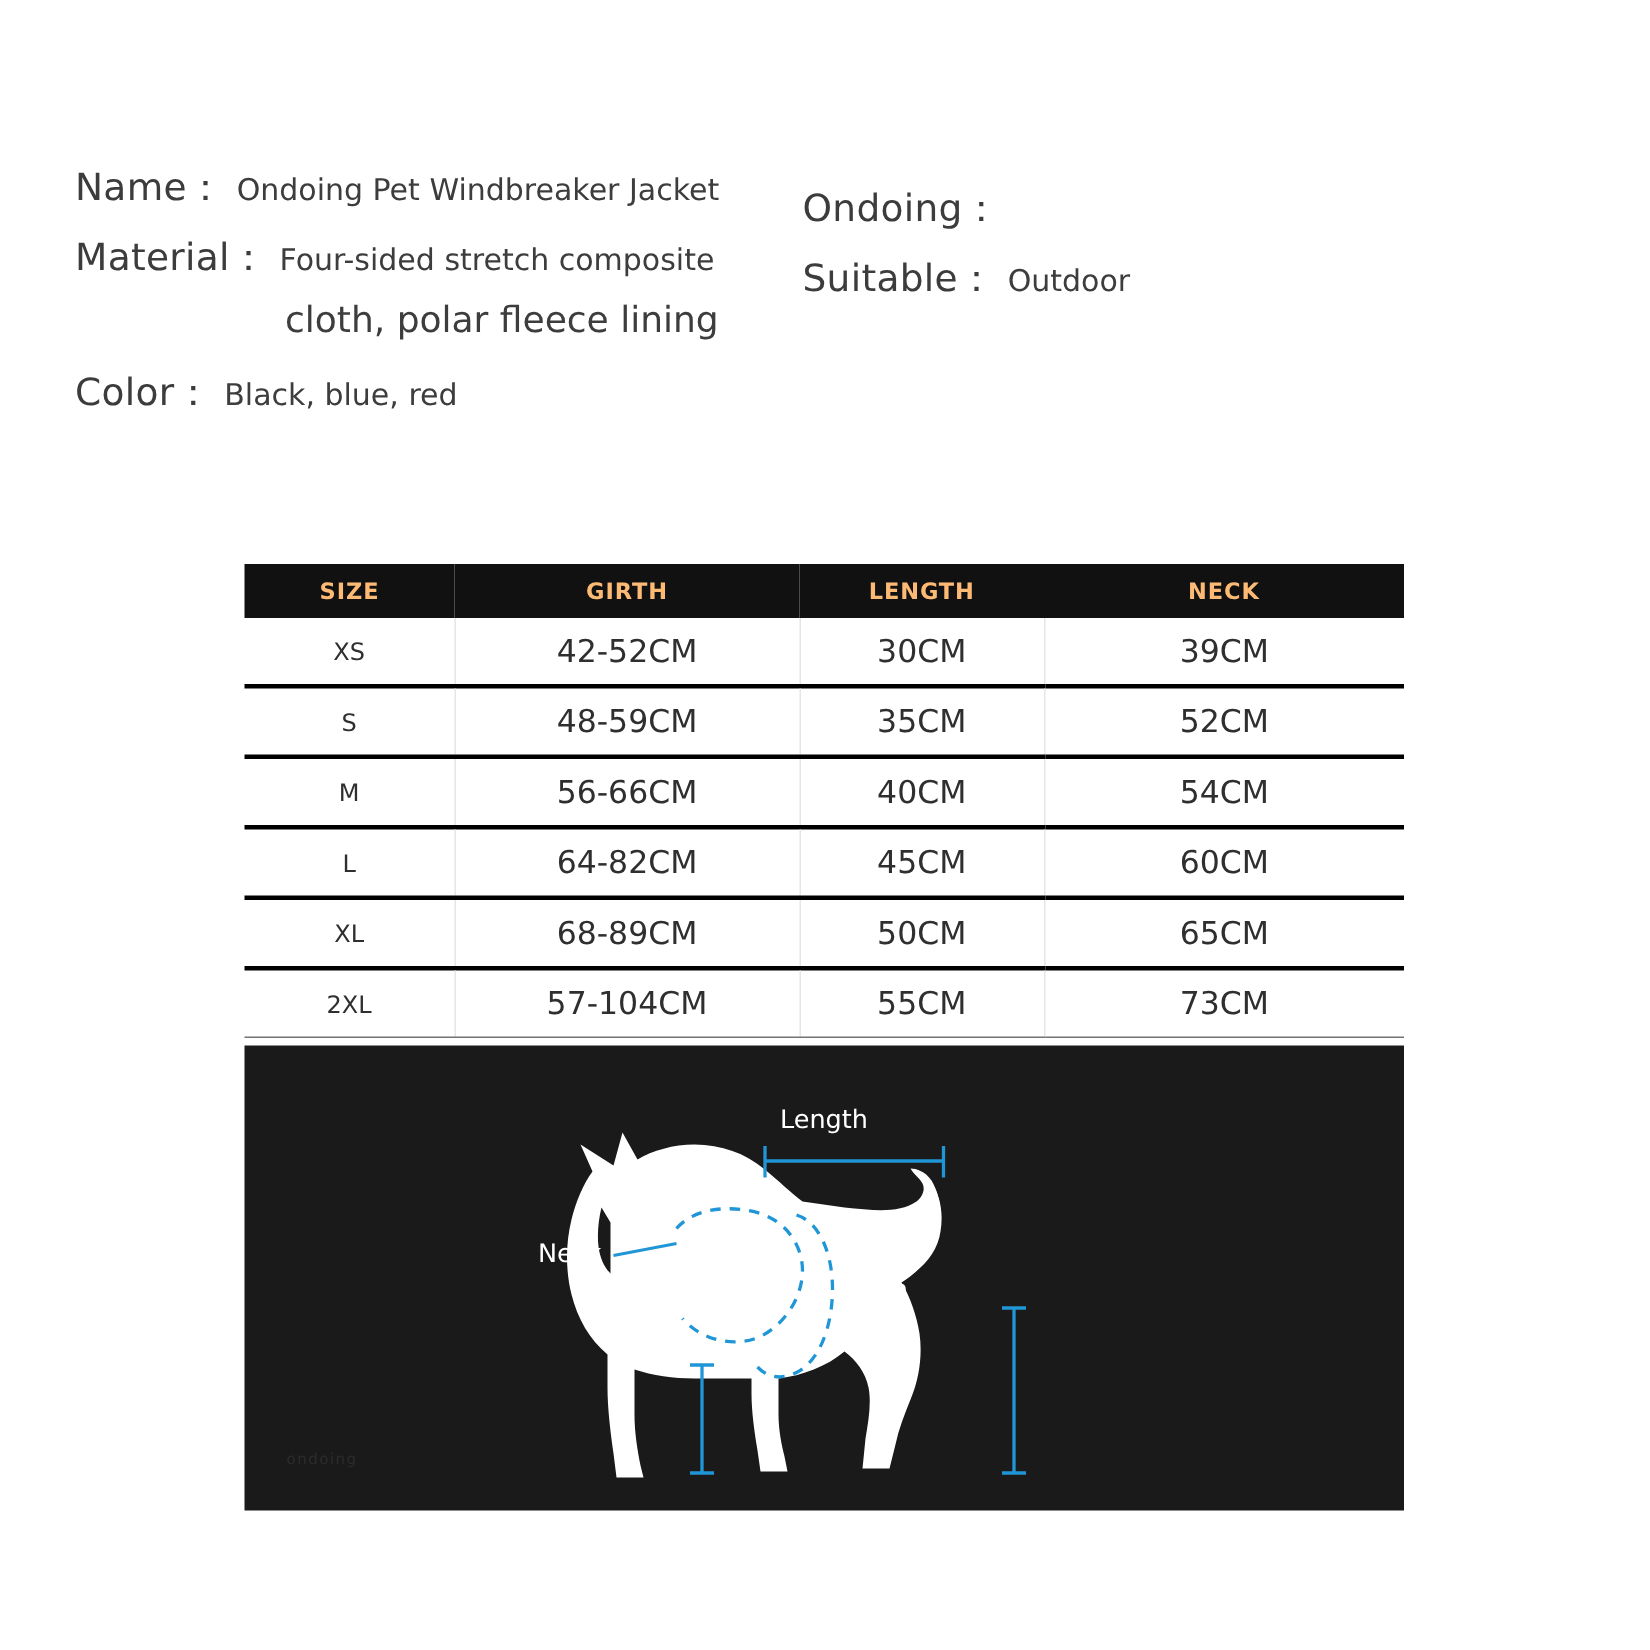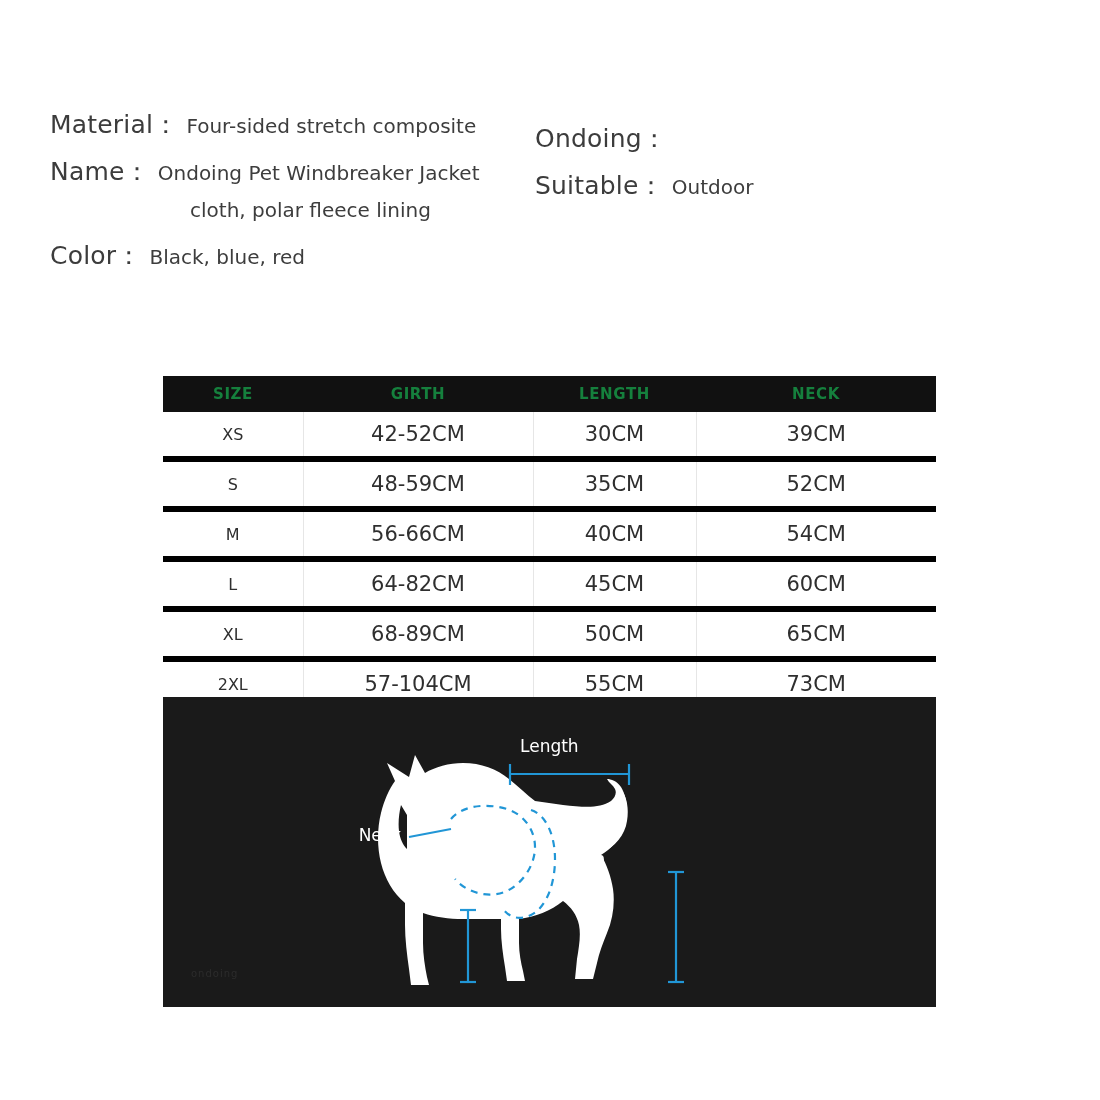--- a/index.html
+++ b/index.html
@@ -44,60 +44,60 @@
   }
   .spec-value {
     font-size: 20px;
     color: #3d3d3d;
     margin-left: 8px;
     line-height: 1.45;
   }
   .spec-value.indent-continue {
     margin-left: 0;
     padding-left: 140px;
-    font-size: 20px;
+    font-size: 24px;
   }
   .spec-sub {
     margin-top: -6px;
     margin-bottom: 14px;
   }
 
   
   .size-table {
     position: absolute;
     left: 163px;
     top: 376px;
     width: 773px;
     border-collapse: collapse;
     table-layout: fixed;
   }
   .size-table th {
     background: #111111;
-    color: #15803d;
+    color: #fdba74;
     font-size: 15px;
     font-weight: bold;
     letter-spacing: 0.6px;
     height: 34px;
     text-align: center;
     border: none;
   }
   .size-table td {
     height: 42px;
     text-align: center;
     font-size: 21px;
     color: #2f2f2f;
-    border-bottom: 6px solid #000000;
+    border-bottom: 3px solid #000000;
     border-right: 1px solid #e6e6e6;
   }
   .size-table td:last-child { border-right: none; }
   .size-table td.size-cell {
     font-size: 16px;
     color: #2f2f2f;
   }
-  .size-table tr:last-child td { border-bottom: 7px solid #737373; }
+  .size-table tr:last-child td { border-bottom: 1px solid #737373; }
   .size-table col.c1 { width: 140px; }
   .size-table col.c2 { width: 230px; }
   .size-table col.c3 { width: 163px; }
   .size-table col.c4 { width: 240px; }
 
   
   .diagram {
     position: absolute;
     left: 163px;
     top: 697px;
@@ -126,27 +126,27 @@
   }
 </style>
 </head>
 <body>
 
 <div class="spec-block">
 
   <div class="spec-col left">
 
     <div class="spec-row">
+      <span class="spec-label">Name：</span>
+      <span class="spec-value">Ondoing Pet Windbreaker Jacket</span>
+    </div>
+
+    <div class="spec-row">
       <span class="spec-label">Material：</span>
       <span class="spec-value">Four-sided stretch composite</span>
-    </div>
-
-    <div class="spec-row">
-      <span class="spec-label">Name：</span>
-      <span class="spec-value">Ondoing Pet Windbreaker Jacket</span>
     </div>
     <div class="spec-sub">
       <span class="spec-value indent-continue">cloth, polar fleece lining</span>
     </div>
 
     <div class="spec-row">
       <span class="spec-label">Color：</span>
       <span class="spec-value">Black, blue, red</span>
     </div>
 

